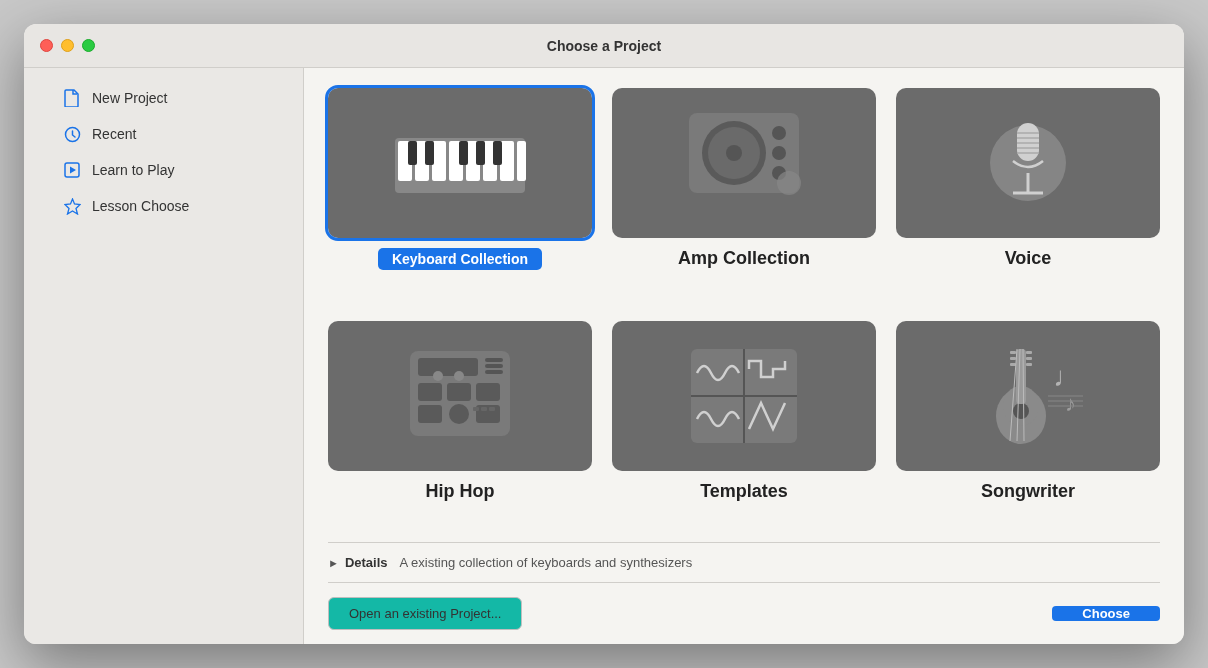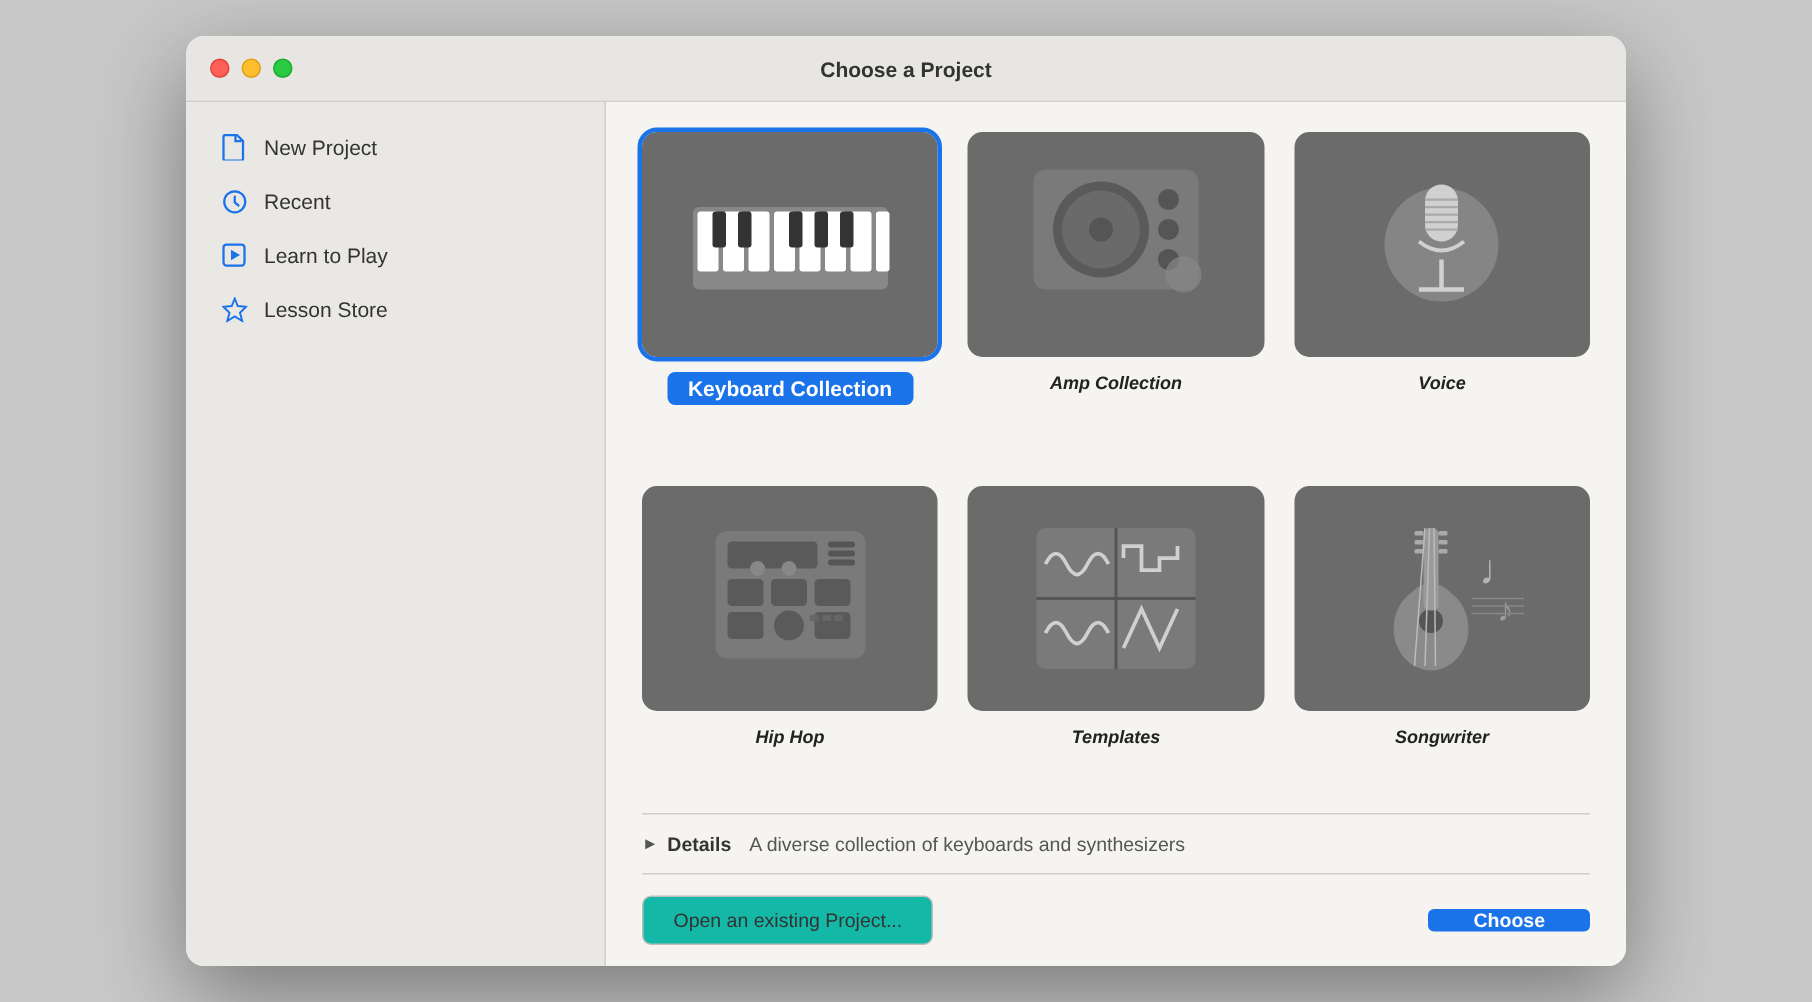--- a/index.html
+++ b/index.html
@@ -7,21 +7,21 @@
       font-family: -apple-system, BlinkMacSystemFont, "Helvetica Neue", Arial, sans-serif;
       background: #c8c8c8;
       display: flex;
       justify-content: center;
       align-items: center;
       width: 1208px;
       height: 668px;
       overflow: hidden;
     }
     .window {
-      width: 960px;
+      width: 1160px;
       height: 620px;
       background: #f0eeeb;
       border-radius: 12px;
       box-shadow: 0 20px 60px rgba(0,0,0,0.4);
       display: flex;
       flex-direction: column;
       overflow: hidden;
     }
     .titlebar {
       background: #e8e6e3;
@@ -58,21 +58,21 @@
     }
     .main-content {
       display: flex;
       flex: 1;
       overflow: hidden;
     }
     .sidebar {
       width: 280px;
       background: #eae8e5;
       border-right: 1px solid #d0ceca;
-      padding: 12px 0;
+      padding: 12px 16px;
       flex-shrink: 0;
     }
     .sidebar-item {
       display: flex;
       align-items: center;
       padding: 8px 16px;
       gap: 10px;
       cursor: pointer;
       border-radius: 6px;
       margin: 0 6px;
@@ -121,25 +121,24 @@
       display: flex;
       align-items: center;
       justify-content: center;
       position: relative;
       overflow: hidden;
     }
     .template-thumb.selected {
       outline: 3px solid #1a73e8;
     }
     .template-label {
-      font-size: 12px;
+      font-size: 18px;
       font-weight: 600;
       color: #222;
       text-align: right;
-      font-style: italic;
     }
     .template-label-badge {
       background: #1a73e8;
       color: white;
       font-size: 14px;
       font-weight: 600;
       padding: 3px 14px;
       border-radius: 5px;
     }
 
@@ -244,21 +243,21 @@
         </span>
         <span>Learn to Play</span>
       </div>
 
       <div class="sidebar-item">
         <span class="sidebar-icon">
           <svg width="17" height="17" viewBox="0 0 17 17" fill="none">
             <polygon points="8.5,1 10.5,6 16,6.5 12,10.5 13.5,16 8.5,13 3.5,16 5,10.5 1,6.5 6.5,6" stroke="#1a73e8" stroke-width="1.3" fill="none"></polygon>
           </svg>
         </span>
-        <span>Lesson Store</span>
+        <span>Lesson Choose</span>
       </div>
 
     </div>
 
     <div class="right-panel">
 
       <div class="templates-grid">
 
         <div class="template-item">
           <div class="template-thumb selected">
@@ -412,21 +411,21 @@
           <span class="template-label">Songwriter</span>
         </div>
 
       </div>
 
       <div class="details-bar">
         <div class="details-toggle">
           <span class="details-chevron">►</span>
           <span>Details</span>
         </div>
-        <span class="details-text">A diverse collection of keyboards and synthesizers</span>
+        <span class="details-text">A existing collection of keyboards and synthesizers</span>
       </div>
 
       <div class="bottom-bar">
         <button class="btn-open">Open an existing Project...</button>
         <button class="btn-choose">Choose</button>
       </div>
 
     </div>
   </div>
 </div>

